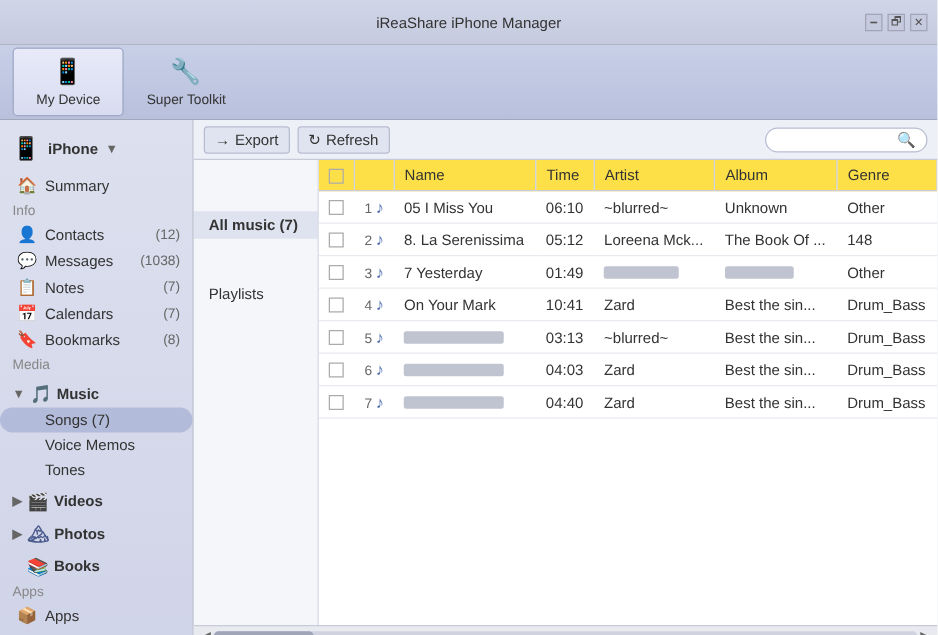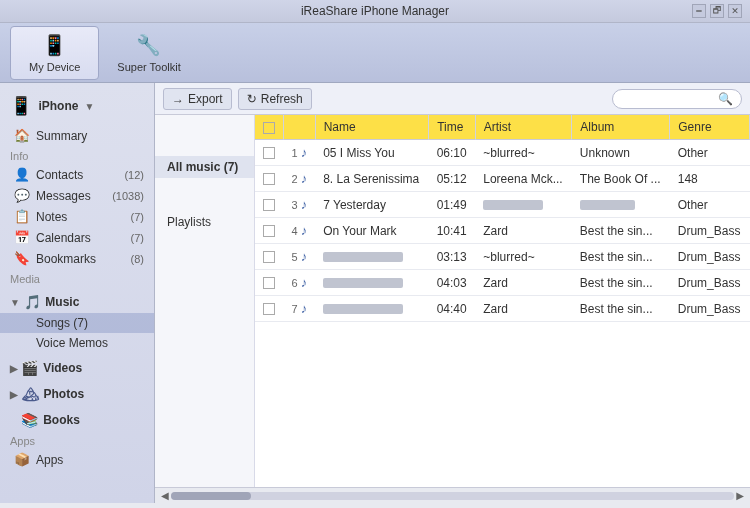--- a/index.html
+++ b/index.html
@@ -1,20 +1,20 @@
 <!DOCTYPE html>
 <html><head>
   <meta charset="utf-8">
   <style>
     * { margin: 0; padding: 0; box-sizing: border-box; }
     body { width: 750px; height: 508px; font-family: Arial, sans-serif; font-size: 12px; background: #e8eaf0; overflow: hidden; }
 
     
     .title-bar {
-      height: 23px;
+      height: 36px;
       background: linear-gradient(to bottom, #d0d5e8, #c5cade);
       display: flex;
       align-items: center;
       justify-content: center;
       border-bottom: 1px solid #b0b5c8;
       position: relative;
     }
     .title-bar-text { font-size: 12px; color: #333; }
     .title-bar-controls {
       position: absolute;
@@ -115,21 +115,21 @@
     .sidebar-group-header .arrow { font-size: 10px; color: #666; }
     .sidebar-group-header .group-icon { font-size: 14px; color: #4a5a8c; }
     .sidebar-subitem {
       display: flex;
       align-items: center;
       padding: 3px 10px 3px 36px;
       cursor: pointer;
       color: #333;
       font-size: 12px;
     }
-    .sidebar-subitem.active { background: rgba(100,120,180,0.3); }
+    .sidebar-subitem.active { background: rgba(100,120,180,0.3); border-radius: 10px; }
 
     
     .content {
       flex: 1;
       display: flex;
       flex-direction: column;
       background: #fff;
     }
     .content-toolbar {
       height: 32px;
@@ -339,20 +339,23 @@
       <div class="sidebar-group-header">
         <span class="arrow">▼</span>
         <span class="group-icon">🎵</span>
         <span>Music</span>
       </div>
       <div class="sidebar-subitem active">
         <span>Songs (7)</span>
       </div>
       <div class="sidebar-subitem">
         <span>Voice Memos</span>
+      </div>
+      <div class="sidebar-subitem">
+        <span>Tones</span>
       </div>
     </div>
 
     <div class="sidebar-group">
       <div class="sidebar-group-header">
         <span class="arrow">▶</span>
         <span class="group-icon">🎬</span>
         <span>Videos</span>
       </div>
     </div>

